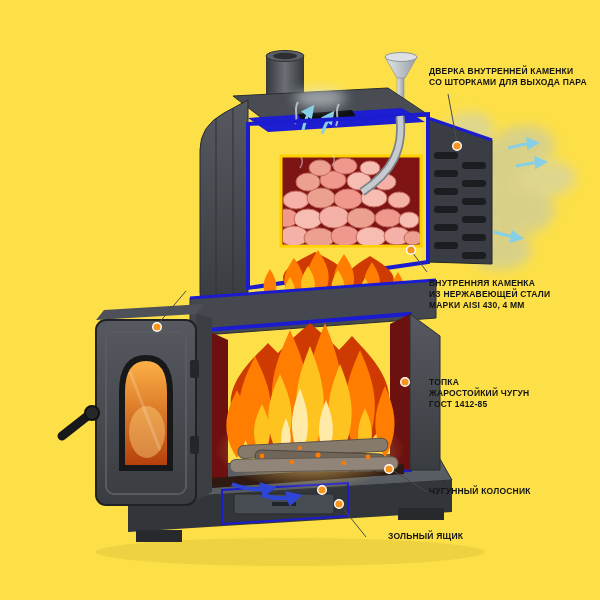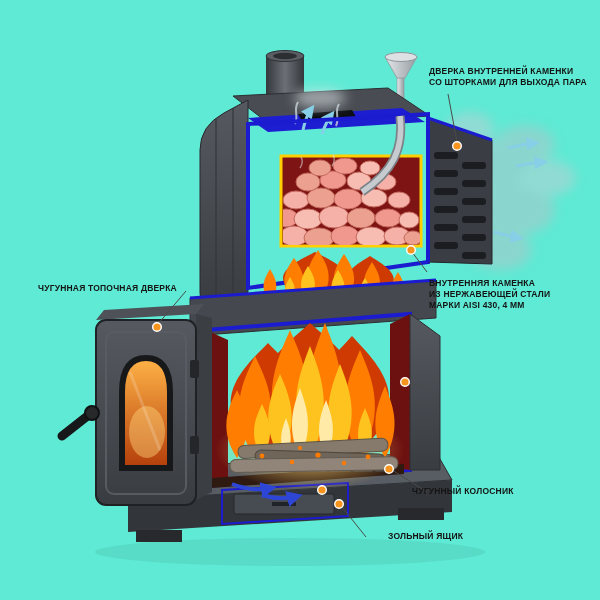--- a/index.html
+++ b/index.html
@@ -1,17 +1,17 @@
 <!DOCTYPE html>
 <html style="--accent: #f7941d; --cut: #1b1bd0; --text: #141414; --interior-red: #8f1a1a; --fire-core: #ffc31f; --steam-arrow: #86cfe6; --stones-pink: #f0a89e;"><head>
 <meta charset="utf-8">
 <style>
   html,body{margin:0;padding:0;background:#ffffff;}
   body{width:600px;height:600px;font-family:"Liberation Sans",sans-serif;}
-  .stage{position:relative;width:600px;height:600px;overflow:hidden;background:#5eead4;}
+  .stage{position:relative;width:600px;height:600px;overflow:hidden;background:#fde047;}
   .stage svg{position:absolute;left:0;top:0;}
   .label{
     position:absolute;
     font-weight:bold;
     font-size:8.5px;
     line-height:1.32;
     letter-spacing:.2px;
     color:var(--text,#141414);
     white-space:pre-line;
     text-transform:uppercase;
@@ -296,20 +296,22 @@
     <path class="leader" d="M427,492 L392,470"></path>
     <circle class="dot" cx="389" cy="469" r="4.3"></circle>
 
     <path class="leader" d="M366,537 L342,507"></path>
     <circle class="dot" cx="339" cy="504" r="4.3"></circle>
   </g>
 </svg>
 
 <div class="label" style="left:429px;top:66px;">ДВЕРКА ВНУТРЕННЕЙ КАМЕНКИ
 СО ШТОРКАМИ ДЛЯ ВЫХОДА ПАРА</div>
-<div class="label" style="left:38px; top:283px;">ЧУГУННАЯ ТОПОЧНАЯ ДВЕРКА</div>
 <div class="label" style="left:429px;top:278px;">ВНУТРЕННЯЯ КАМЕНКА
 ИЗ НЕРЖАВЕЮЩЕЙ СТАЛИ
 МАРКИ AISI 430,  4 мм</div>
-<div class="label" style="left:412px;top:486px;">ЧУГУННЫЙ КОЛОСНИК</div>
+<div class="label" style="left:429px;top:377px;">ТОПКА
+ЖАРОСТОЙКИЙ ЧУГУН
+ГОСТ 1412-85</div>
+<div class="label" style="left:429px;top:486px;">ЧУГУННЫЙ КОЛОСНИК</div>
 <div class="label" style="left:388px;top:531px;">ЗОЛЬНЫЙ ЯЩИК</div>
 
 </div>
 
 </body></html>

